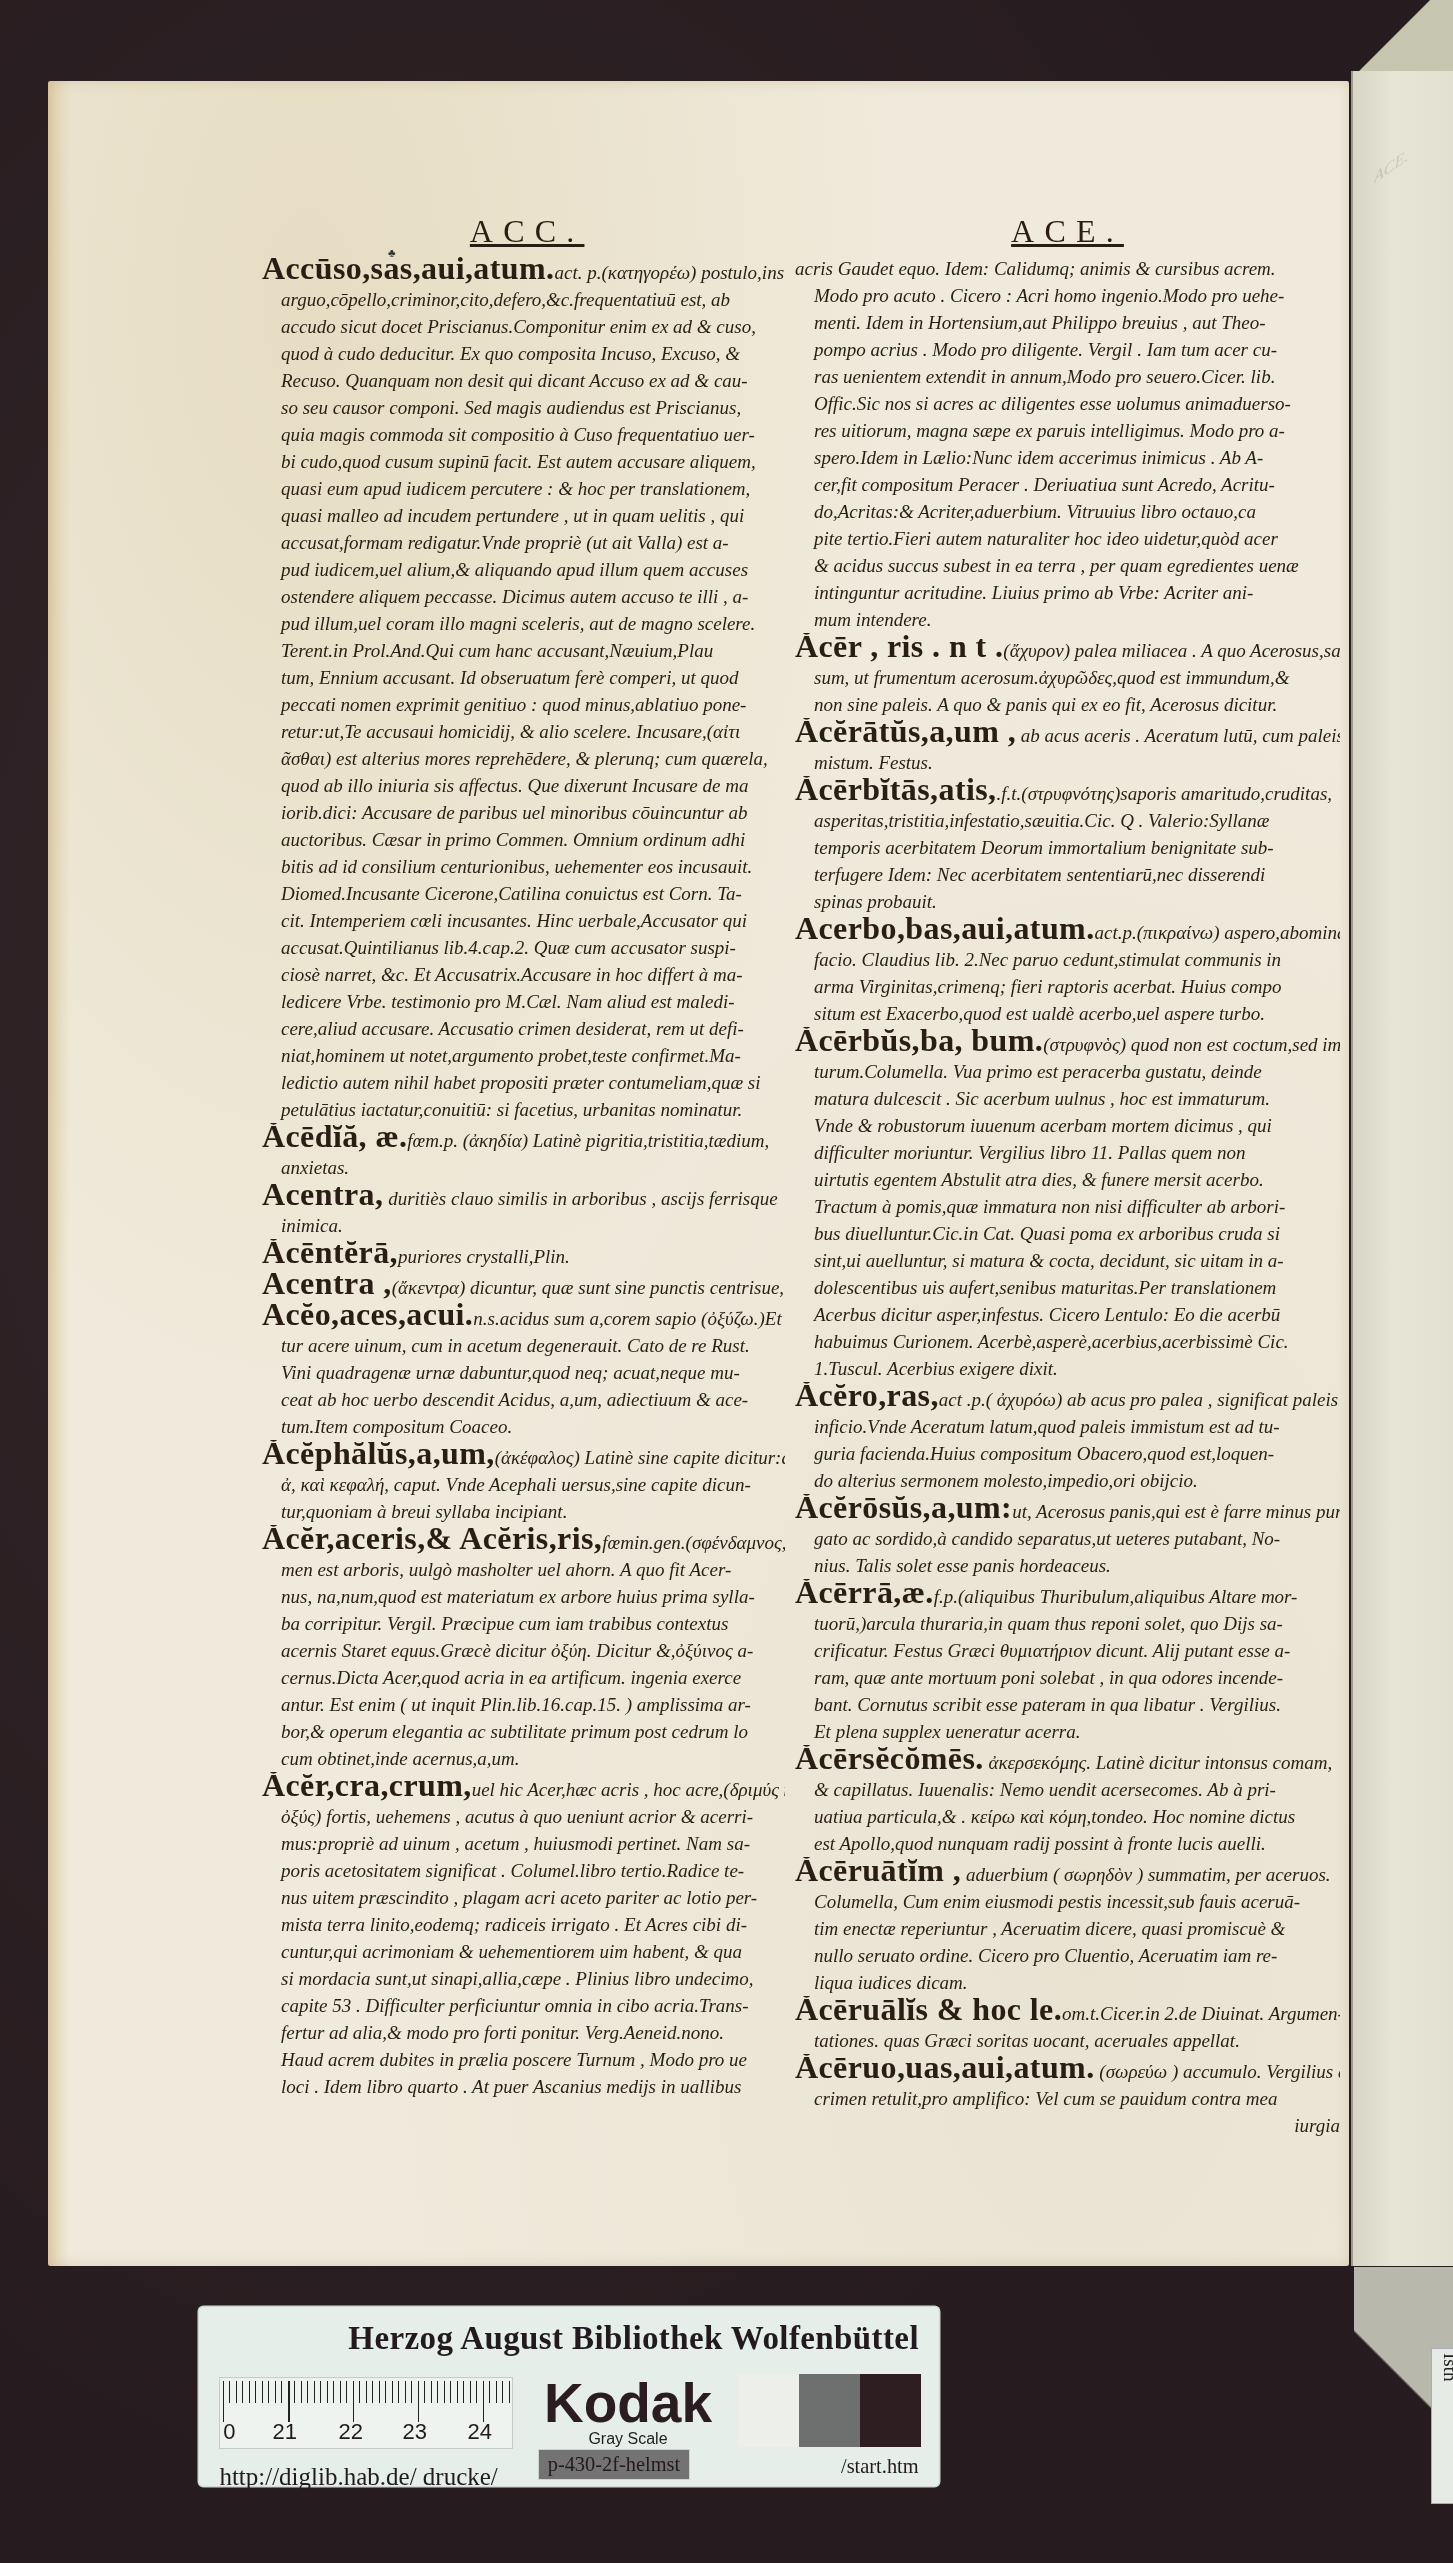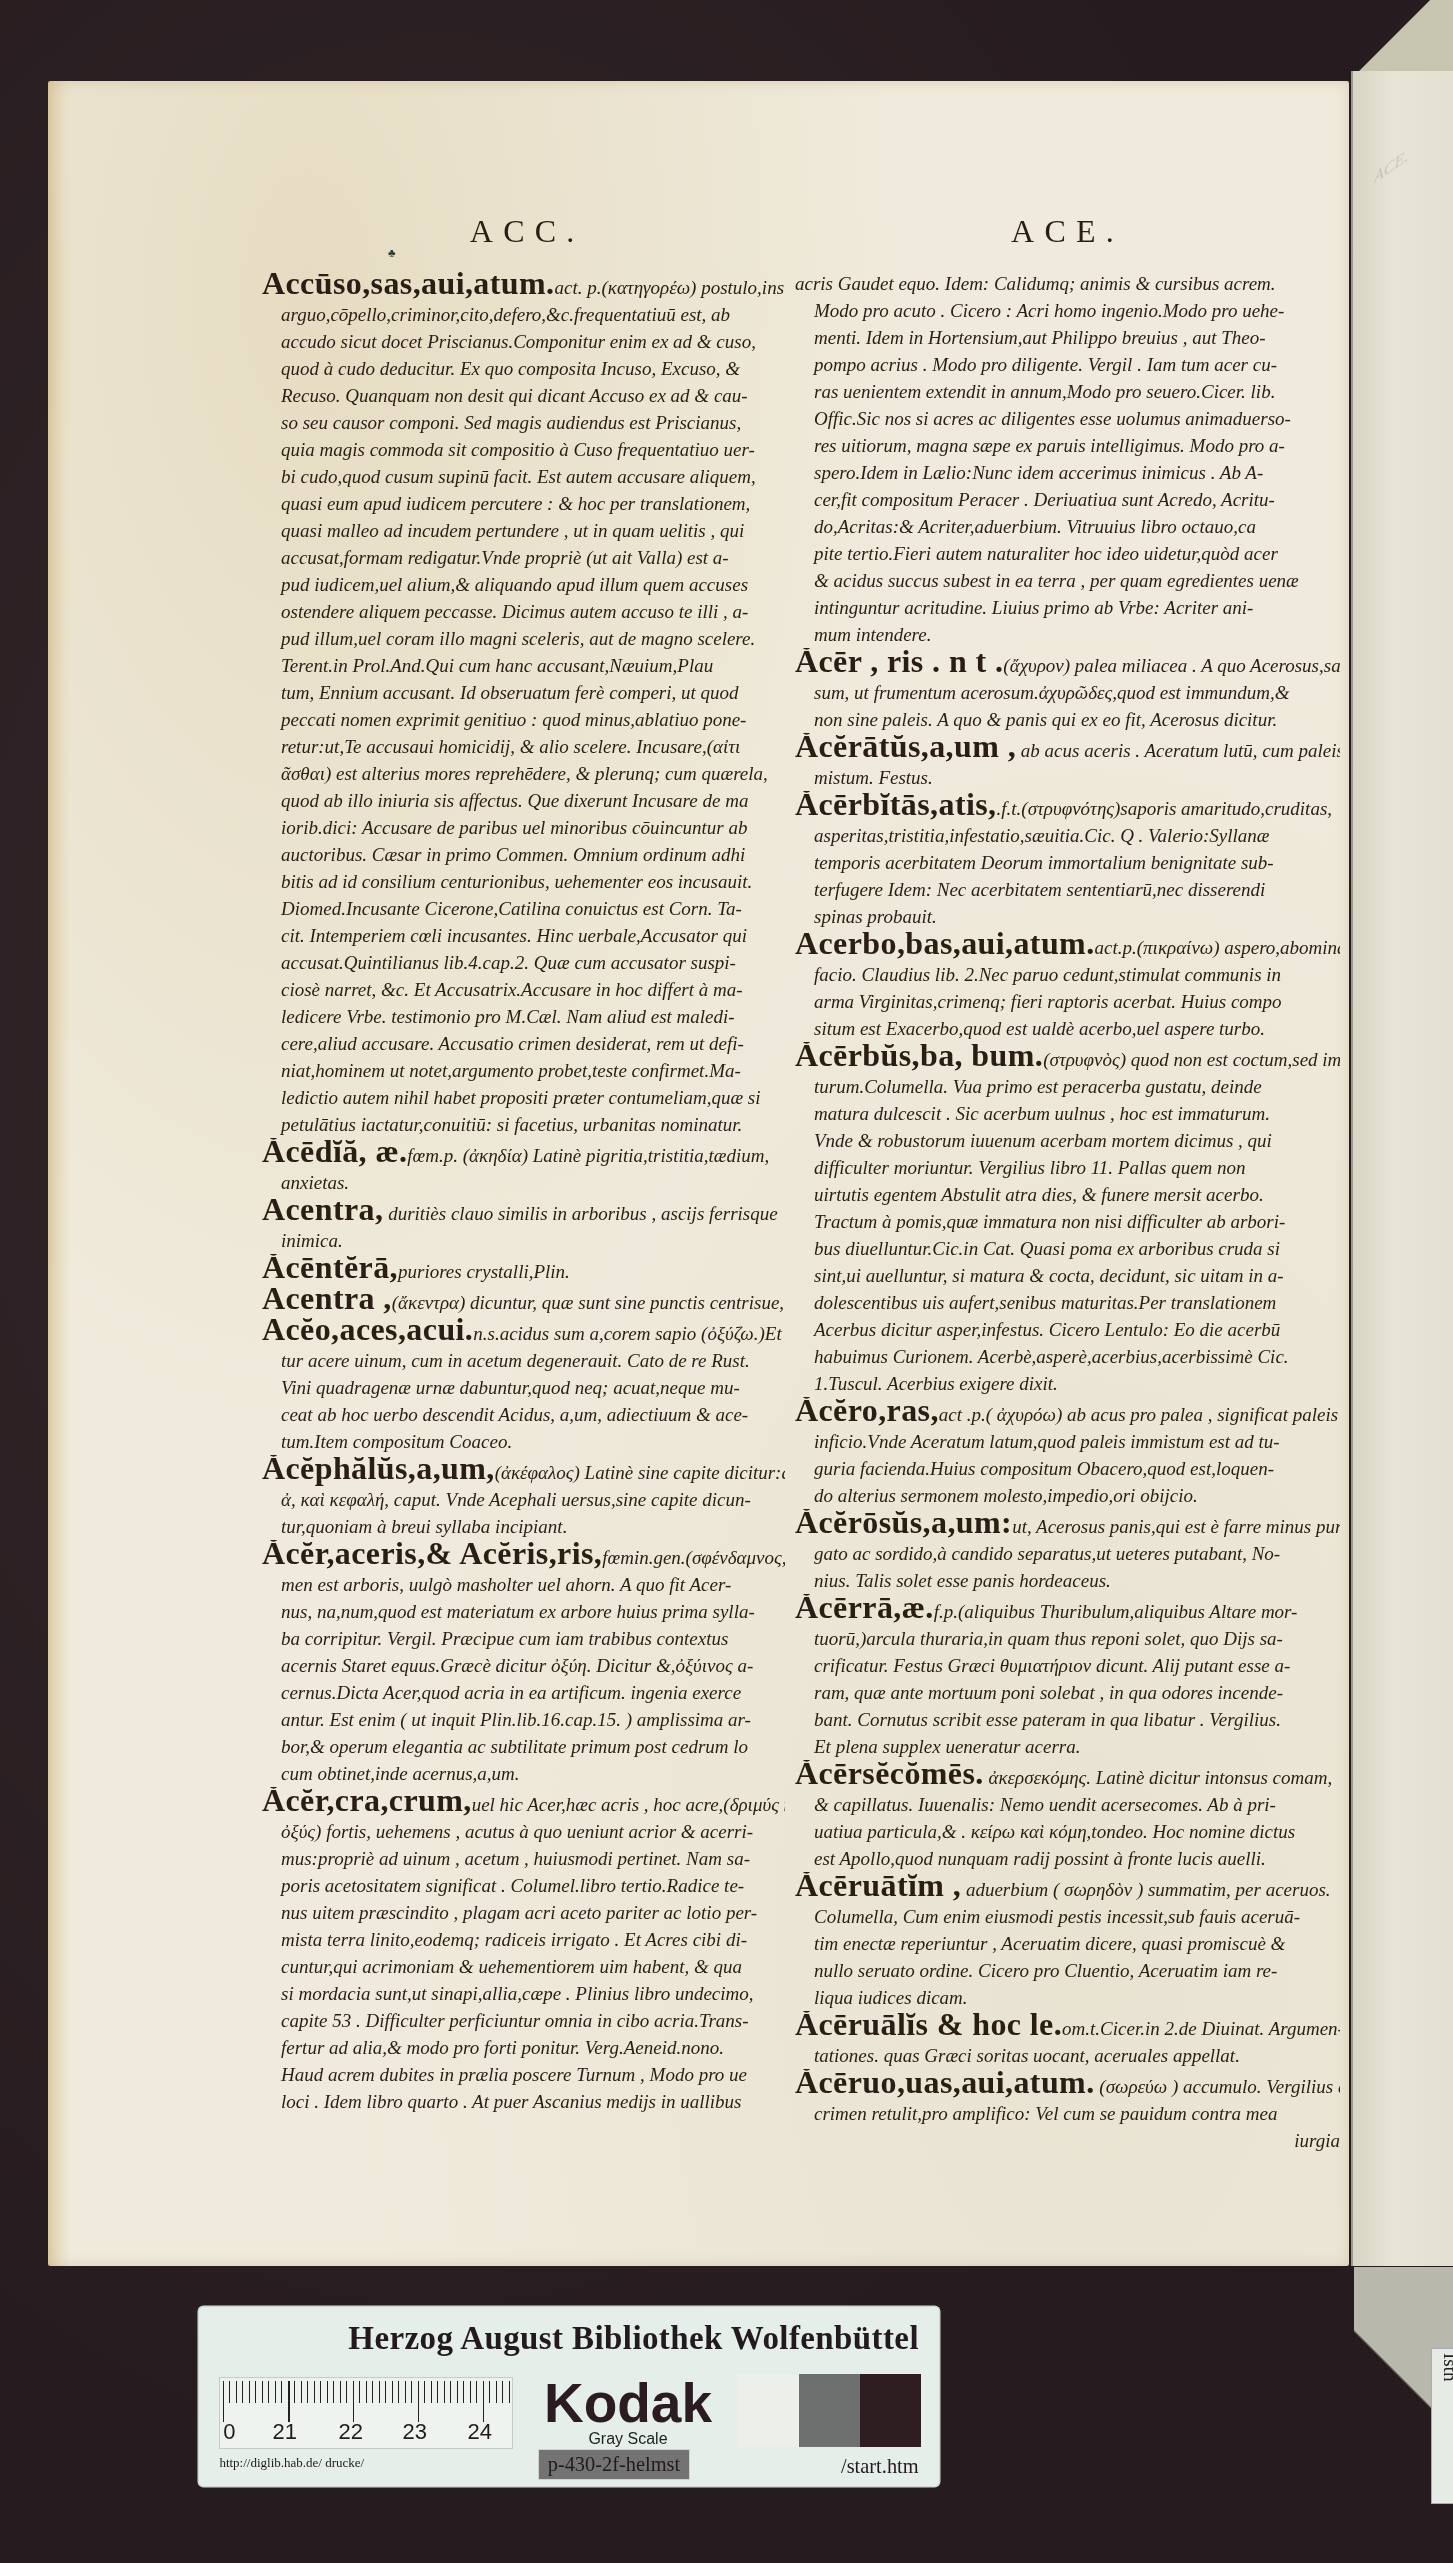--- a/index.html
+++ b/index.html
@@ -43,22 +43,22 @@
     box-shadow: inset 0 0 13px rgba(160,130,80,0.25);
   }
   .page-mark {
     position: absolute; left: 340px; top: 166px; width: 7.3px; height: 10.2px;
     color: #2f3a2f; font-size: 11.6px;
   }
   .column { position: absolute; top: 211px; color: #2a1d14; }
   .col-left { left: 262px; width: 523px; }
   .col-right { left: 795px; width: 545px; }
   .col-header {
-    text-align: center; font-size: 32px; letter-spacing: 10.2px; margin-bottom: 18px;
-    height: 41px; line-height: 41px; color: #2a1d14;
+    text-align: center; font-size: 32px; letter-spacing: 10.2px; margin-bottom: 3px;
+    height: 41px; line-height: 41px; color: #2a1d14; text-decoration: underline;
   }
   .col-left .col-header { padding-left: 7.3px; }
   .entry { font-size: 19px; line-height: 27px; font-style: italic; }
   .line { display: block; white-space: nowrap; overflow: hidden; text-align: justify; }
   .first-line { margin-left: 0; }
   .cont-line { padding-left: 19px; }
   .headword {
     font-style: normal; font-size: 32px; font-weight: 600; letter-spacing: 0.4px;
     font-family: Liberation Serif, serif;
   }
@@ -96,21 +96,21 @@
     position: absolute; left: 342px; top: 70px; width: 174px; text-align: center;
     font-family: "Liberation Sans", sans-serif; font-weight: bold; font-size: 55px;
     line-height: 52px; color: #2a1c20;
   }
   .kodak-sub {
     position: absolute; left: 342px; top: 123px; width: 174px; text-align: center;
     font-family: "Liberation Sans", sans-serif; font-size: 16px; color: #222;
   }
   .grayscale { position: absolute; left: 539px; top: 67px; height: 73px; display: flex; }
   .swatch { width: 61px; height: 73px; }
-  .target-url { position: absolute; left: 20.4px; top: 148px; font-size: 13px; }
+  .target-url { position: absolute; left: 20.4px; top: 156px; font-size: 25px; }
   .target-id {
     position: absolute; left: 339px; top: 142px; font-size: 20.4px; padding: 2.9px 8.7px;
     background: #737373; border: 0.7px solid #cdd4d0;
   }
   .target-start { position: absolute; right: 20.4px; top: 148px; font-size: 20.4px; }
 </style>
 </head>
 <body>
 
 <div class="right-page-fold"></div>

